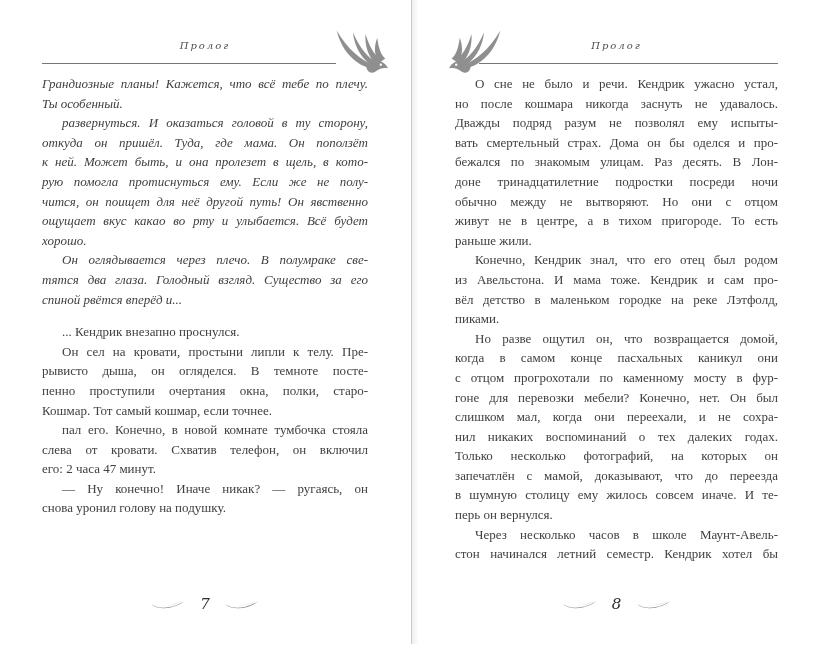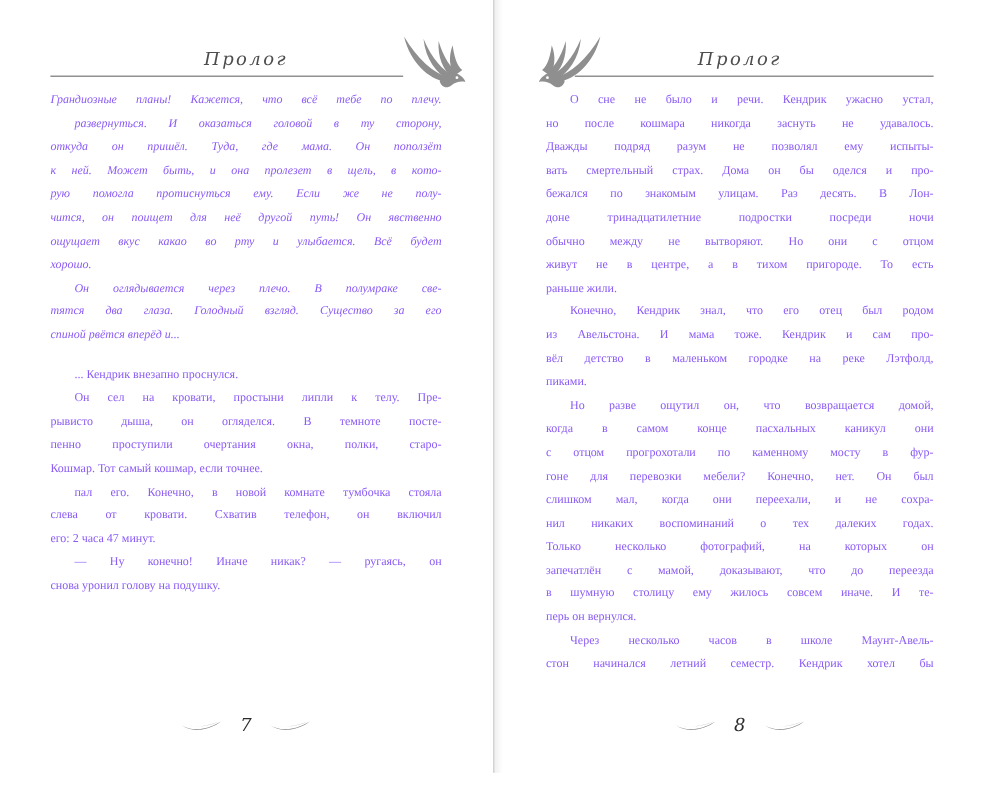--- a/index.html
+++ b/index.html
@@ -24,36 +24,36 @@
   .page { position: absolute; top: 0; height: 661px; }
   .page-left  { left: 42px;  width: 326px; }
   .page-right { left: 455px; width: 323px; }
 
   .page-header { position: absolute; top: 0; left: 0; right: 0; height: 70px; }
   .header-title {
     position: absolute; top: 40px; left: 0; right: 0;
     text-align: center;
     font-family: "DejaVu Serif", serif;
     font-style: italic;
-    font-size: 15px;
+    font-size: 10px;
     letter-spacing: 2px;
     color: #4d4d4d;
   }
   .header-rule { position: absolute; top: 63px; height: 1px; background: #767676; }
   .page-left  .header-rule { left: 0; width: 294px; }
   .page-right .header-rule { left: 24px; right: 0; }
 
   .wing { position: absolute; top: 24px; width: 54px; height: 58px; }
   .page-left  .wing { left: 292px; }
   .page-right .wing { left: -6px; transform: scaleX(-1); }
 
   .page-body {
     position: absolute; top: 74px; left: 0; right: 0;
-    font-size: 10px; line-height: 19.6px;
-    color: #8b5cf6;
+    font-size: 13px; line-height: 19.6px;
+    color: #404040;
   }
   .para { margin: 0; }
   .para.italic { font-style: italic; }
   .line { text-align: justify; text-align-last: justify; }
   .line.last { text-align-last: left; }
   .para.indent .line:first-child { text-indent: 20px; }
   .scene-break { height: 13px; }
 
   .page-footer {
     position: absolute; top: 595px; left: 0; right: 0;
@@ -89,20 +89,21 @@
           <path d="M50,41 C45,33 44,24 48,13 C50,28 54,34 57,36 Z"></path>
           <path d="M36,46 C40,39 49,36 55,41 C58,43 59,45 60,47 C55,46 51,47 47,50 C42,54 37,51 36,46 Z"></path>
         </g>
         <circle cx="52" cy="43" r="1.3" fill="#ffffff"></circle>
       </svg>
     </header>
 
     <div class="page-body">
         <div class="para italic">
           <div class="line">Грандиозные планы! Кажется, что всё тебе по плечу.</div>
+          <div class="line last">Ты особенный.</div>
         </div>
         <div class="para italic indent">
           <div class="line">развернуться. И оказаться головой в ту сторону,</div>
           <div class="line">откуда он пришёл. Туда, где мама. Он поползёт</div>
           <div class="line">к ней. Может быть, и она пролезет в щель, в кото-</div>
           <div class="line">рую помогла протиснуться ему. Если же не полу-</div>
           <div class="line">чится, он поищет для неё другой путь! Он явственно</div>
           <div class="line">ощущает вкус какао во рту и улыбается. Всё будет</div>
           <div class="line last">хорошо.</div>
         </div>

